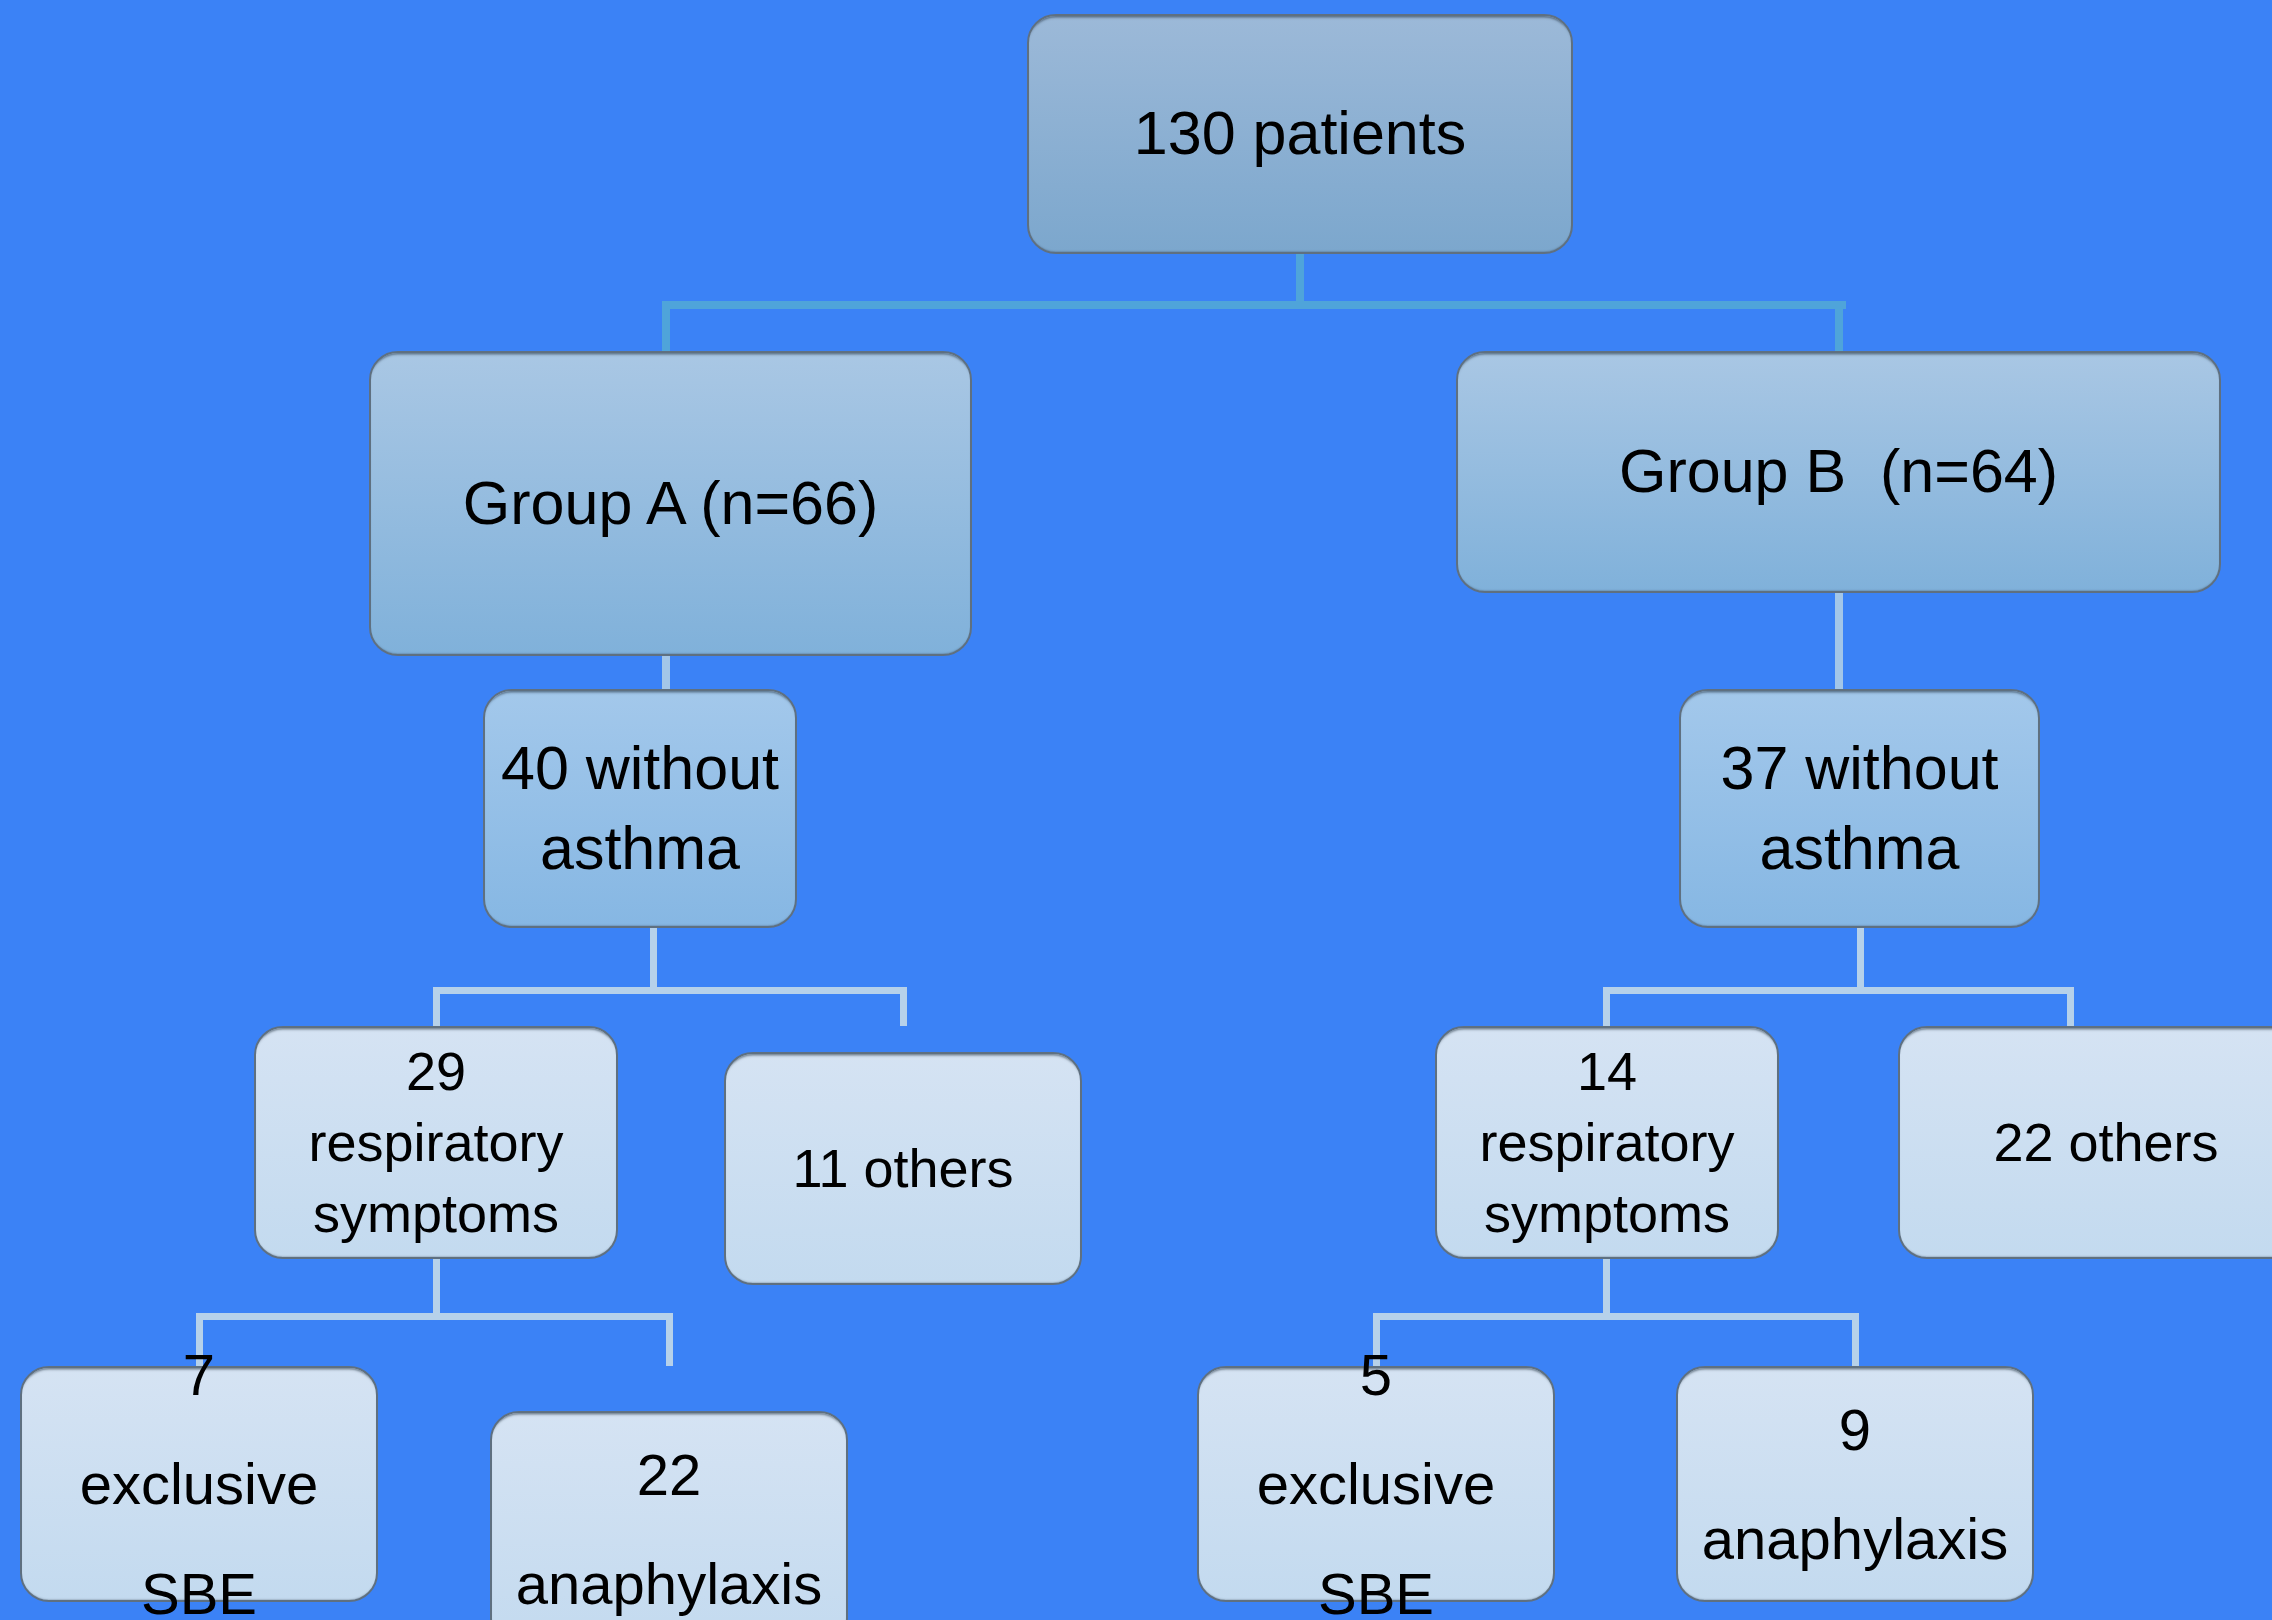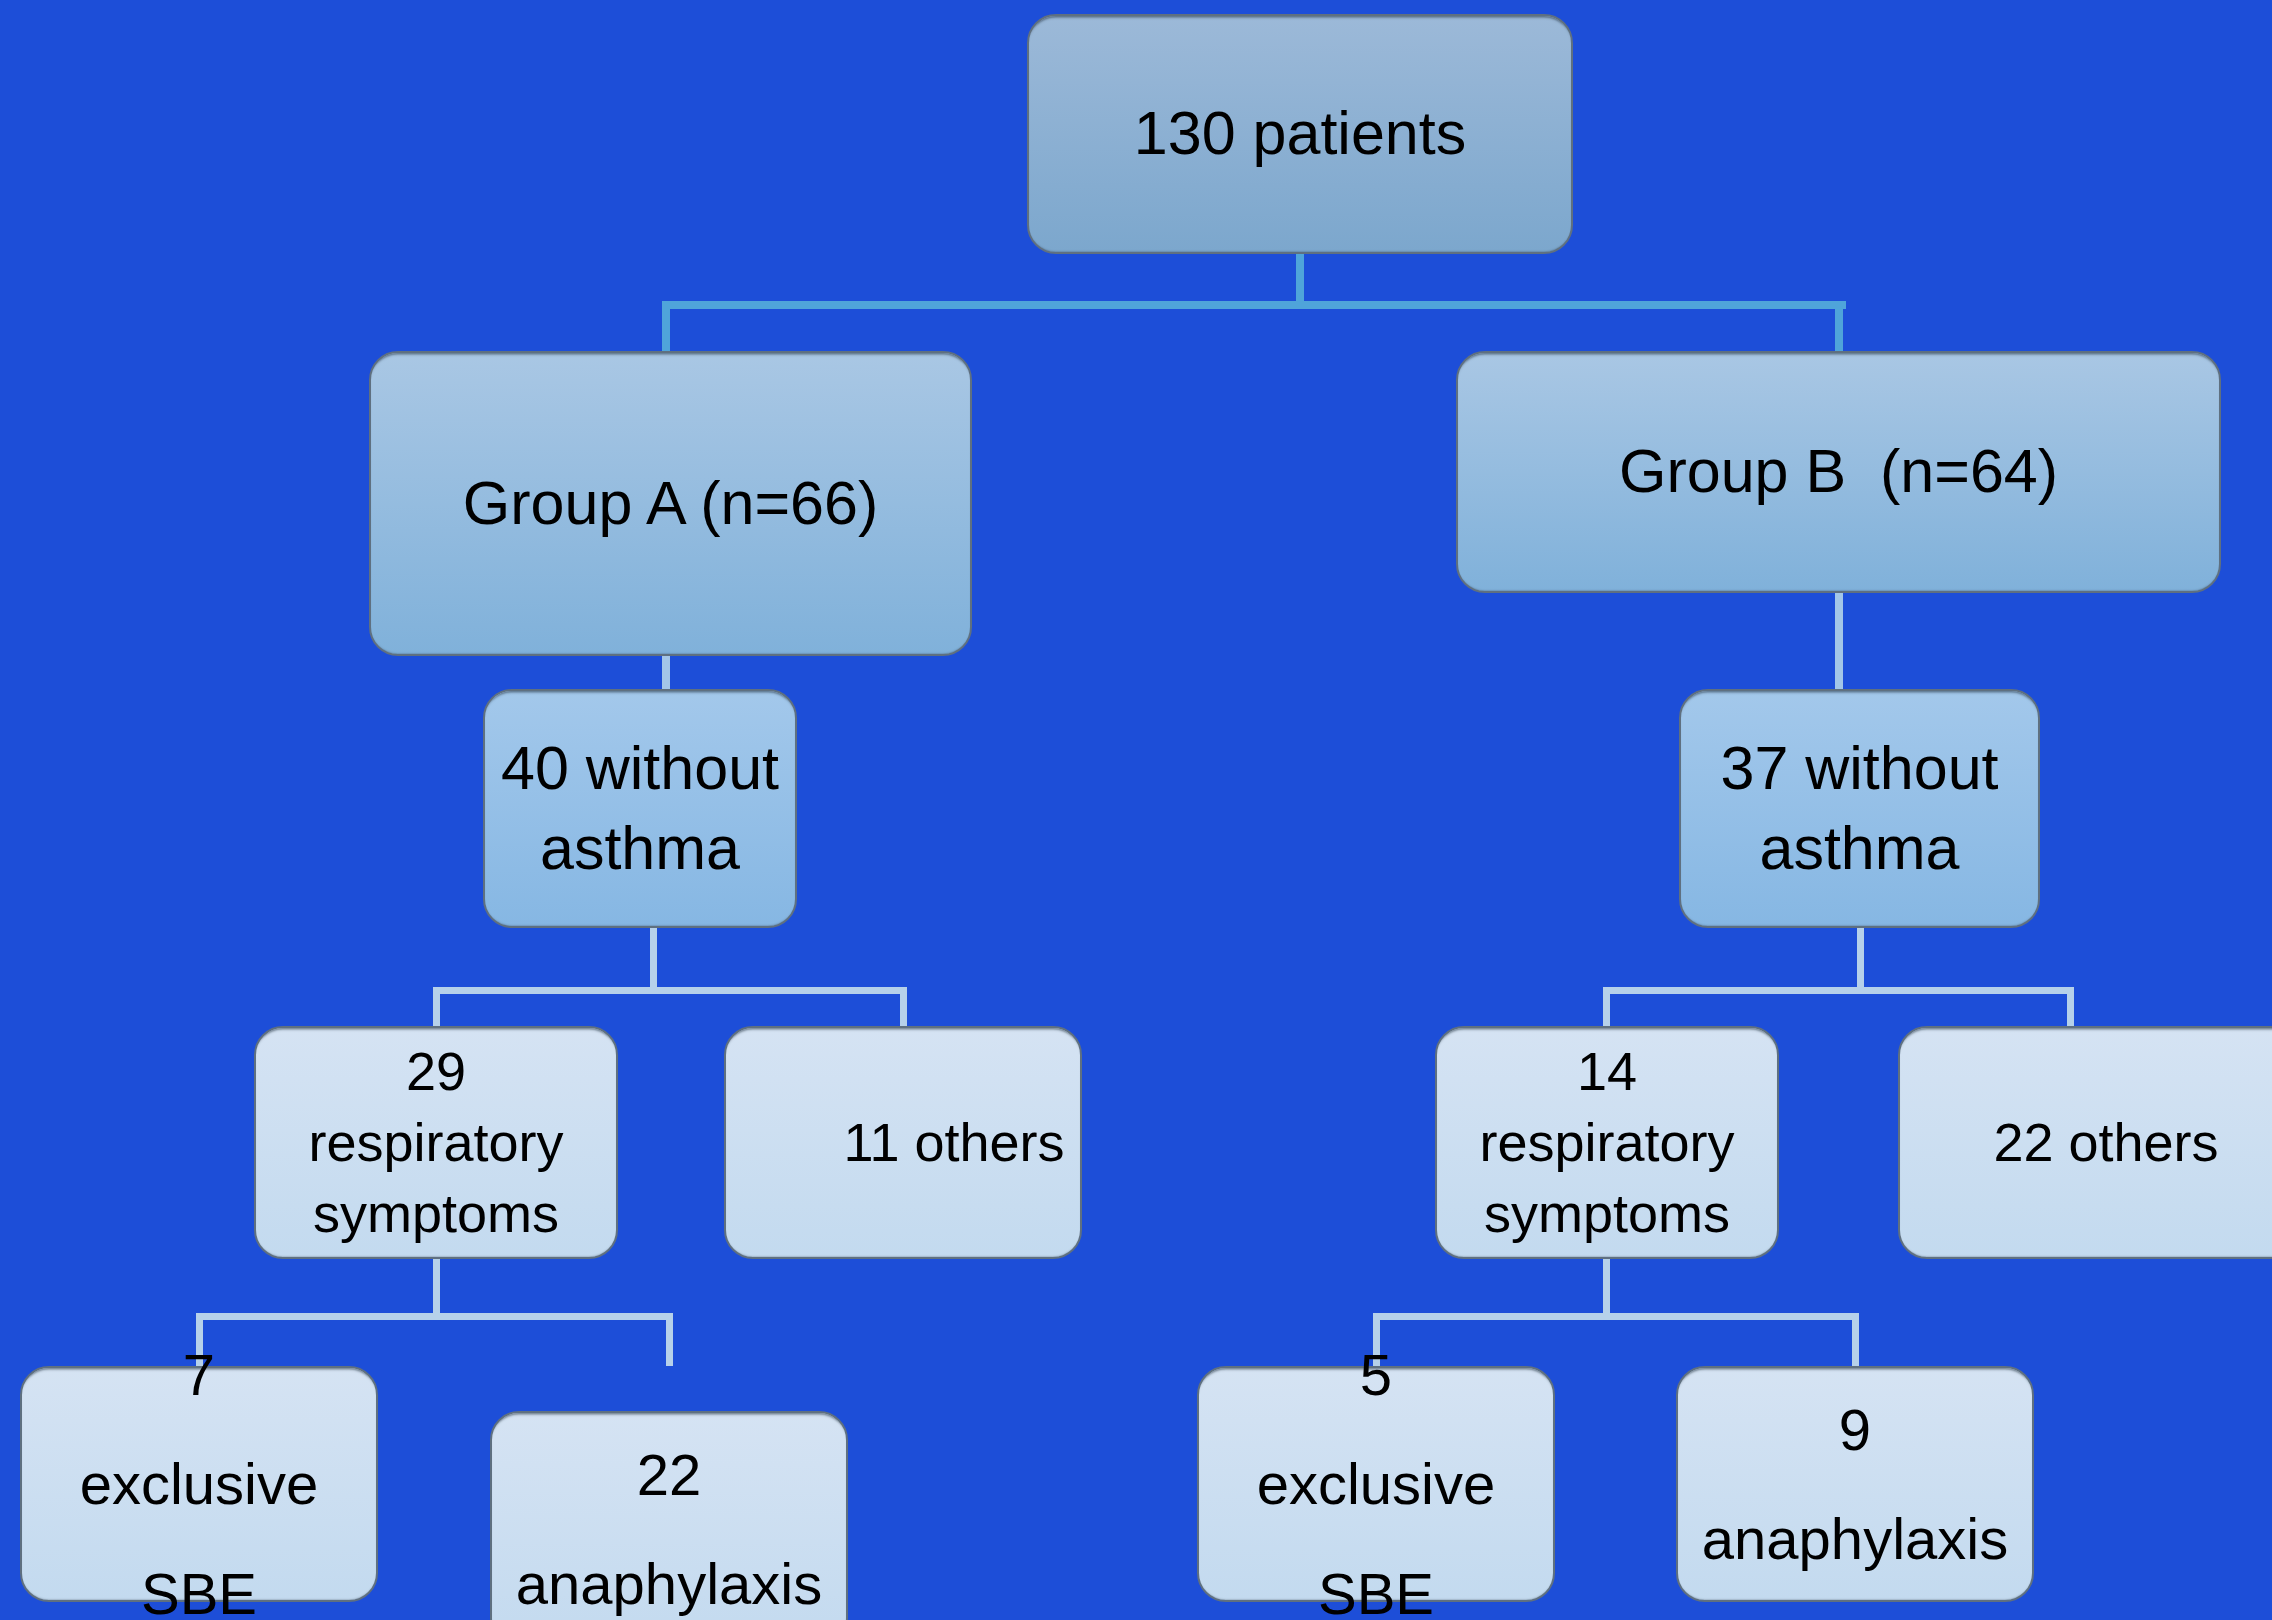--- a/index.html
+++ b/index.html
@@ -4,21 +4,21 @@
 <style>
   html, body {
     margin: 0;
     padding: 0;
     background: #ffffff;
   }
   #stage {
     position: relative;
     width: 2273px;
     height: 1621px;
-    background: #1d4ed8;
+    background: #3b82f6;
     font-family: "Liberation Sans", "DejaVu Sans", sans-serif;
     overflow: hidden;
   }
 
   
   .node {
     position: absolute;
     box-sizing: border-box;
     border: 2.3px solid var(--node-border);
     border-radius: 29px;
@@ -102,21 +102,21 @@
   <div class="node l3" style="left:1679px; top:689px; width:361px; height:239px;">
     <div class="node-label">37 without
 asthma</div>
   </div>
 
   <div class="node l4" style="left:254px; top:1026px; width:364px; height:233px;">
     <div class="node-label">29
 respiratory
 symptoms</div>
   </div>
-  <div class="node l4" style="left:724px; top:1026px; width:358px; height:233px;justify-content:flex-end;">
+  <div class="node l4" style="left:724px; top:1052px; width:358px; height:233px;">
     <div class="node-label">11 others</div>
   </div>
   <div class="node l4" style="left:1435px; top:1026px; width:344px; height:233px;">
     <div class="node-label">14
 respiratory
 symptoms</div>
   </div>
   <div class="node l4" style="left:1898px; top:1026px; width:416px; height:233px;">
     <div class="node-label">22 others</div>
   </div>

